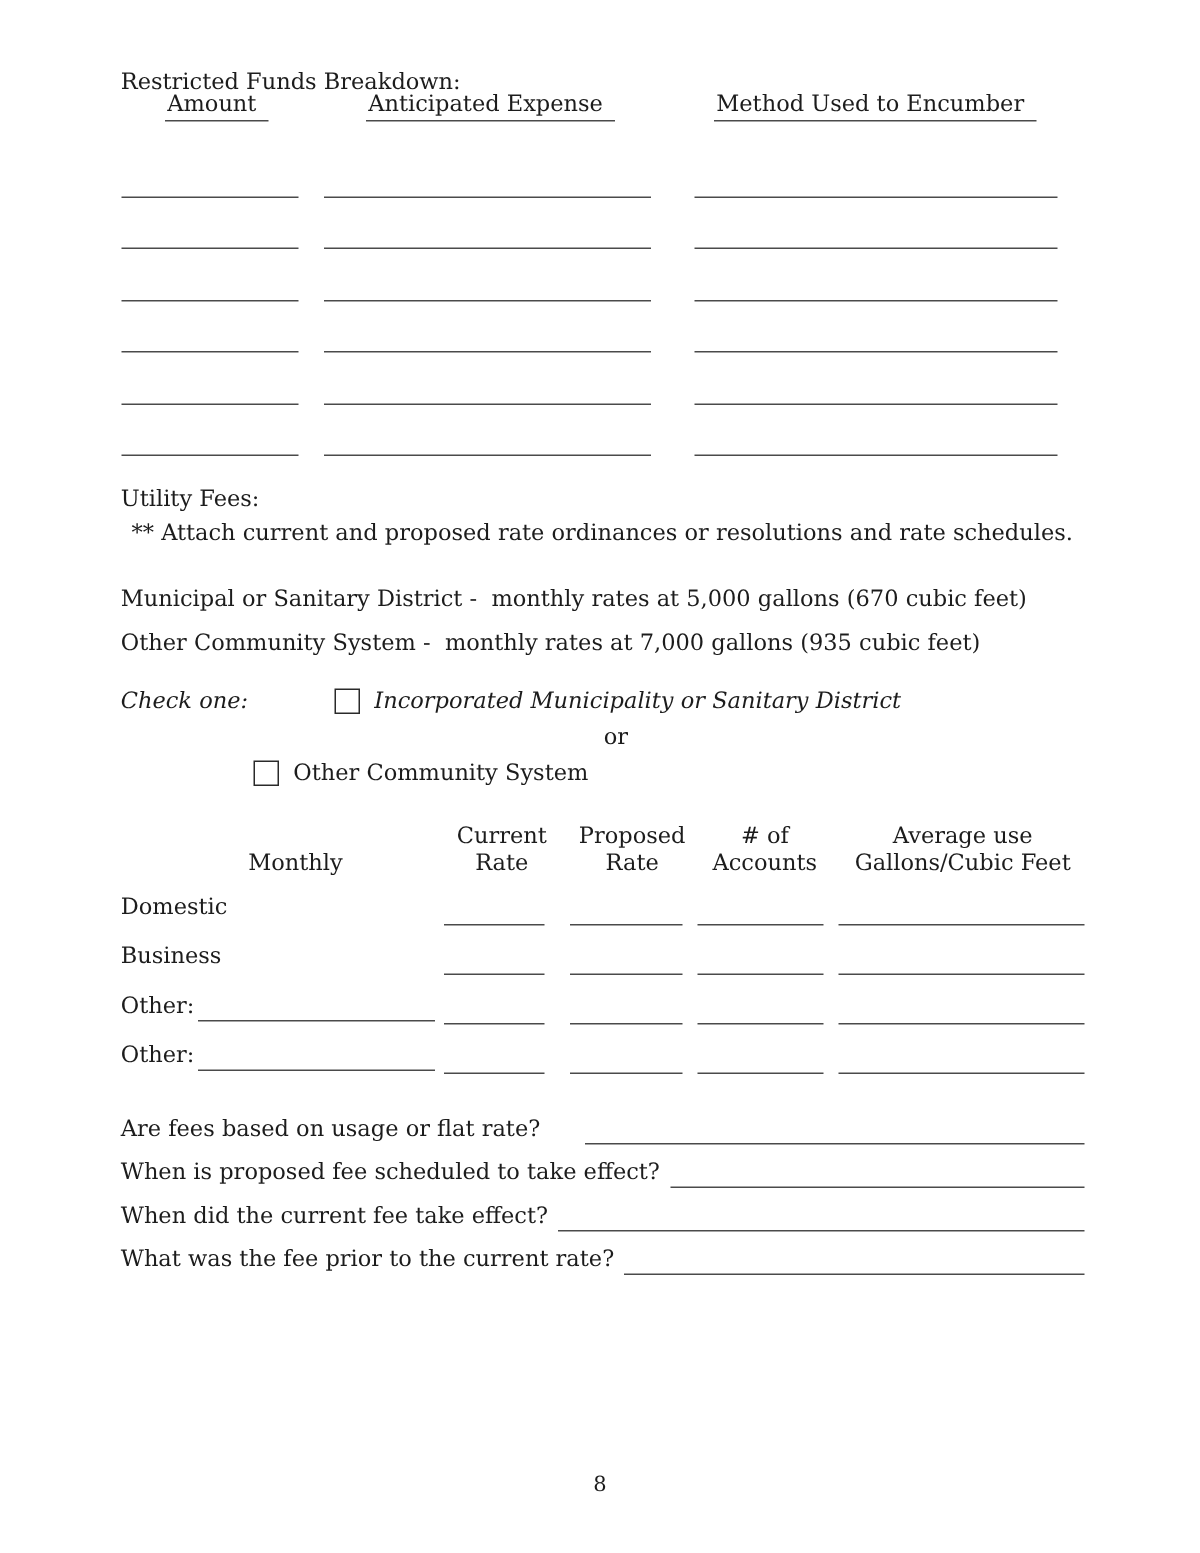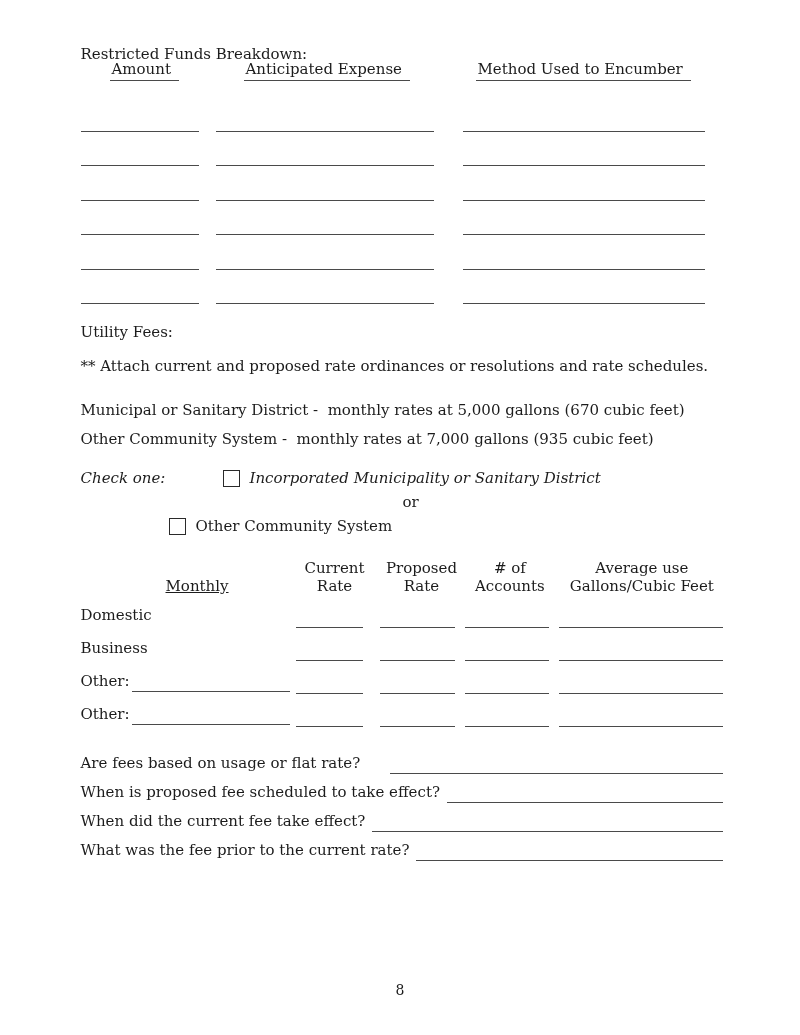--- a/index.html
+++ b/index.html
@@ -31,40 +31,40 @@
   .rf-h2 { left: 163px; }
   .rf-h3 { left: 395px; }
   .rf-row { position: relative; height: 34.5px; }
   .rf-c { position: absolute; bottom: 0; height: 1px; }
   .rf-c1 { left: 0; width: 118px; }
   .rf-c2 { left: 135px; width: 218px; }
   .rf-c3 { left: 382px; width: 242px; }
 
   
   .utility-title { margin-top: 17px; line-height: 22px; }
-  .attach-note { margin-top: 12px; line-height: 22px; }
+  .attach-note { margin-top: 1px; line-height: 22px; text-align: center; }
   .municipal-line { margin-top: 22px; line-height: 22px; white-space: pre-wrap; }
   .community-line { margin-top: 7px; line-height: 22px; white-space: pre-wrap; }
 
   .check-row { display: flex; align-items: center; height: 22px; }
   .check-row1 { margin-top: 17px; font-style: italic; }
   .check-one { display: inline-block; width: 142px; }
   .checkbox {
     display: inline-block; flex: 0 0 auto;
     width: 17px; height: 17px;
     border: 1.5px solid #2a2a2a;
     background: #fff;
     margin-right: 10px;
   }
   .or-row { margin-top: 2px; margin-left: 322px; line-height: 22px; }
   .check-row2 { margin-top: 2px; margin-left: 88px; }
 
   
   .rt-header { display: flex; align-items: flex-end; margin-top: 22px; }
-  .rt-label-col { width: 237px; padding-left: 85px; line-height: 18px; text-decoration: underline; }
+  .rt-label-col { width: 237px; padding-left: 85px; line-height: 18px; }
   .rt-h {
     display: inline-block;
     white-space: pre-line;
     text-align: center;
     line-height: 18px;
   }
   .rt-col1 { width: 73px; }
   .rt-col2 { width: 83px; margin-left: 17px; }
   .rt-col3 { width: 92px; margin-left: 10px; text-align: center; }
   .rt-col4 { width: 180px; margin-left: 10px; }

